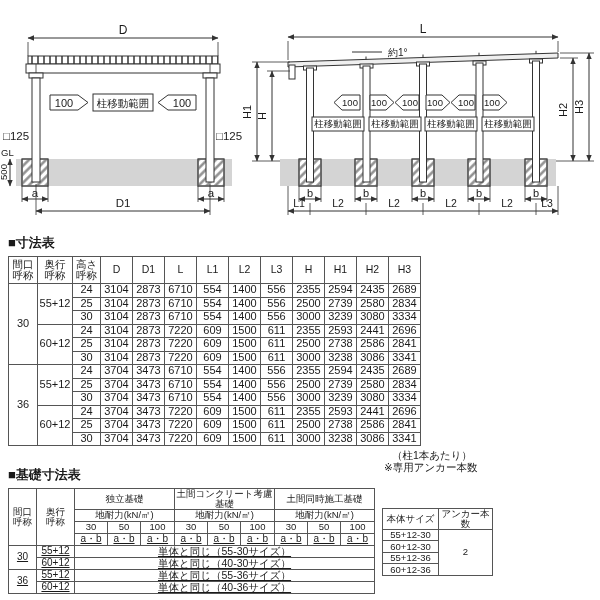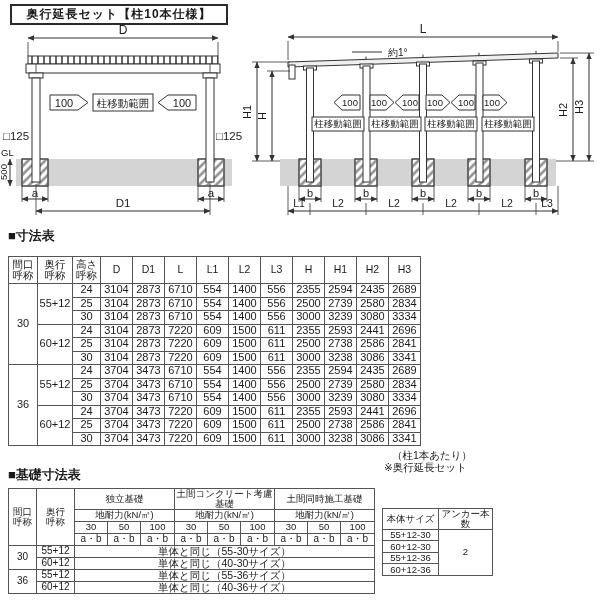--- a/index.html
+++ b/index.html
@@ -11,21 +11,21 @@
   svg text{font-family:"Liberation Sans","DejaVu Sans",sans-serif;fill:#1a1a1a;}
   .heading{position:absolute;left:8px;font-size:13px;font-weight:bold;}
   .tbl{position:absolute;border-collapse:collapse;table-layout:fixed;background:#fff;}
   .tbl th,.tbl td{border:1px solid #555;text-align:center;vertical-align:middle;padding:0;
         font-weight:normal;white-space:pre-line;overflow:hidden;}
   #dim-table{left:8px;top:256px;width:412px;font-size:11px;line-height:1.05;}
   #dim-table th{font-size:10.5px;height:26px;}
   #dim-table td{height:12.5px;}
   #fnd-table{left:8px;top:488px;width:366px;font-size:10px;line-height:1.05;}
   #fnd-table th{height:11px;font-size:9.5px;margin-top:23px;}
-  #fnd-table td{height:11px;}
+  #fnd-table td{height:11px;text-decoration:underline;}
   #fnd-table .val{font-size:10.5px;text-align:center;}
   #anchor-table{left:382px;top:508px;width:110px;font-size:9.5px;line-height:1.05;}
   #anchor-table th{height:12px;}
   #anchor-table td{height:10.5px;}
   .note{position:absolute;font-size:10.5px;}
 </style>
 </head>
 <body>
 
 <div class="page">
@@ -226,25 +226,22 @@
         <text x="299" y="207" font-size="10.5" text-anchor="middle">L1</text>
         <text x="338" y="207" font-size="10.5" text-anchor="middle">L2</text>
         <text x="394" y="207" font-size="10.5" text-anchor="middle">L2</text>
         <text x="451" y="207" font-size="10.5" text-anchor="middle">L2</text>
         <text x="507" y="207" font-size="10.5" text-anchor="middle">L2</text>
         <text x="547" y="207" font-size="10.5" text-anchor="middle">L3</text>
       </g>
     </g>
   </svg>
 
-  <div class="title-box">
-    <span>奥行延長セット【柱10本仕様】</span>
-  </div>
-
-  <div class="heading" style="top:227px">■寸法表</div>
+
+  <div class="heading" style="top:234px">■寸法表</div>
 
   <table id="dim-table" class="tbl">
     <colgroup>
       <col style="width:29px">
         <col style="width:35px">
         <col style="width:28px">
       <col style="width:32px">
         <col style="width:32px">
         <col style="width:32px">
         <col style="width:32px">
@@ -510,21 +507,21 @@
           <td>55+12</td>
           <td colspan="9" class="val">単体と同じ（55-36サイズ）</td>
         </tr>
         <tr>
           <td>60+12</td>
           <td colspan="9" class="val">単体と同じ（40-36サイズ）</td>
         </tr>
       </tbody>
   </table>
 
-  <div class="note" style="left:384px;top:461px">※奥行延長セット</div>
+  <div class="note" style="left:384px;top:461px">※専用アンカー本数</div>
   <div class="note" style="left:392px;top:449px">（柱1本あたり）</div>
 
   <table id="anchor-table" class="tbl">
     <colgroup>
         <col style="width:56px">
         <col style="width:54px">
       </colgroup>
     <thead>
         <tr id="anc-head">
           <th>本体サイズ</th>

